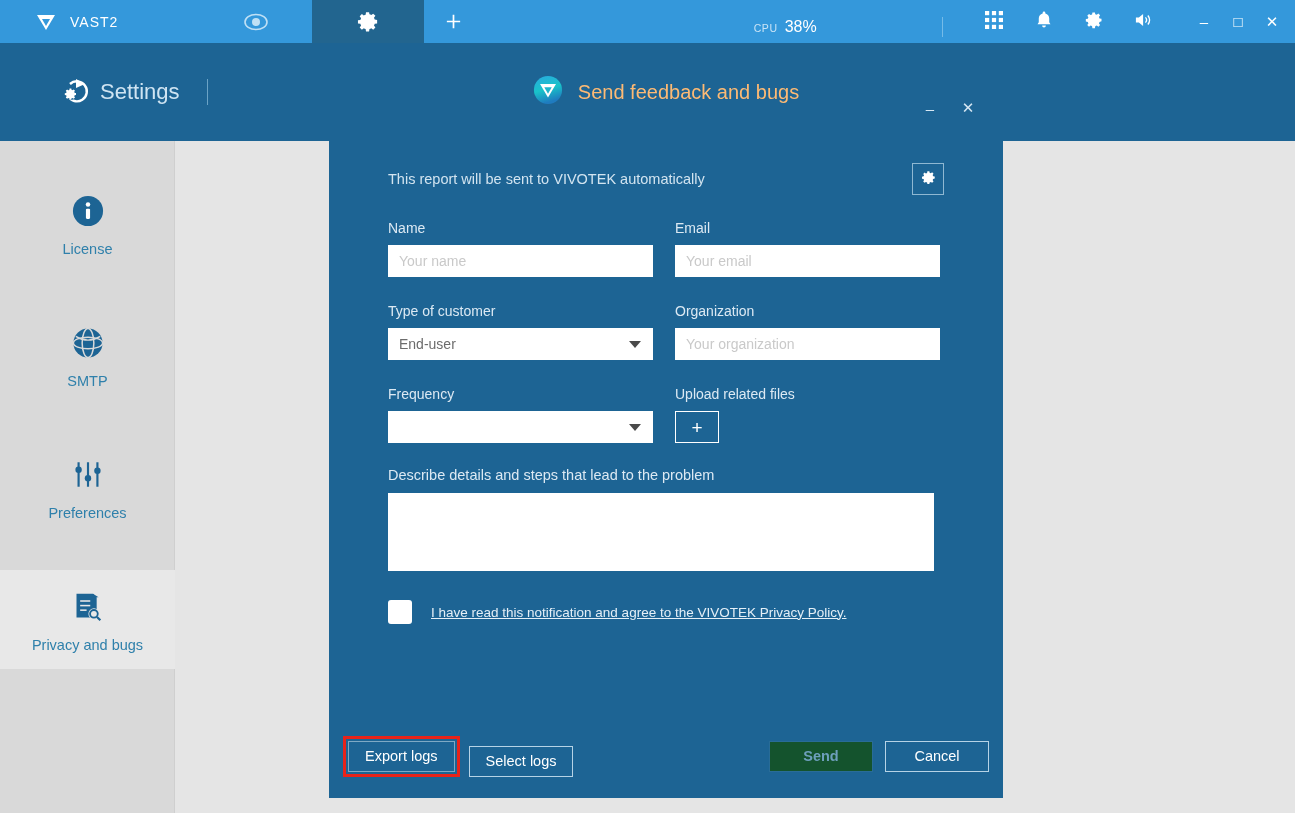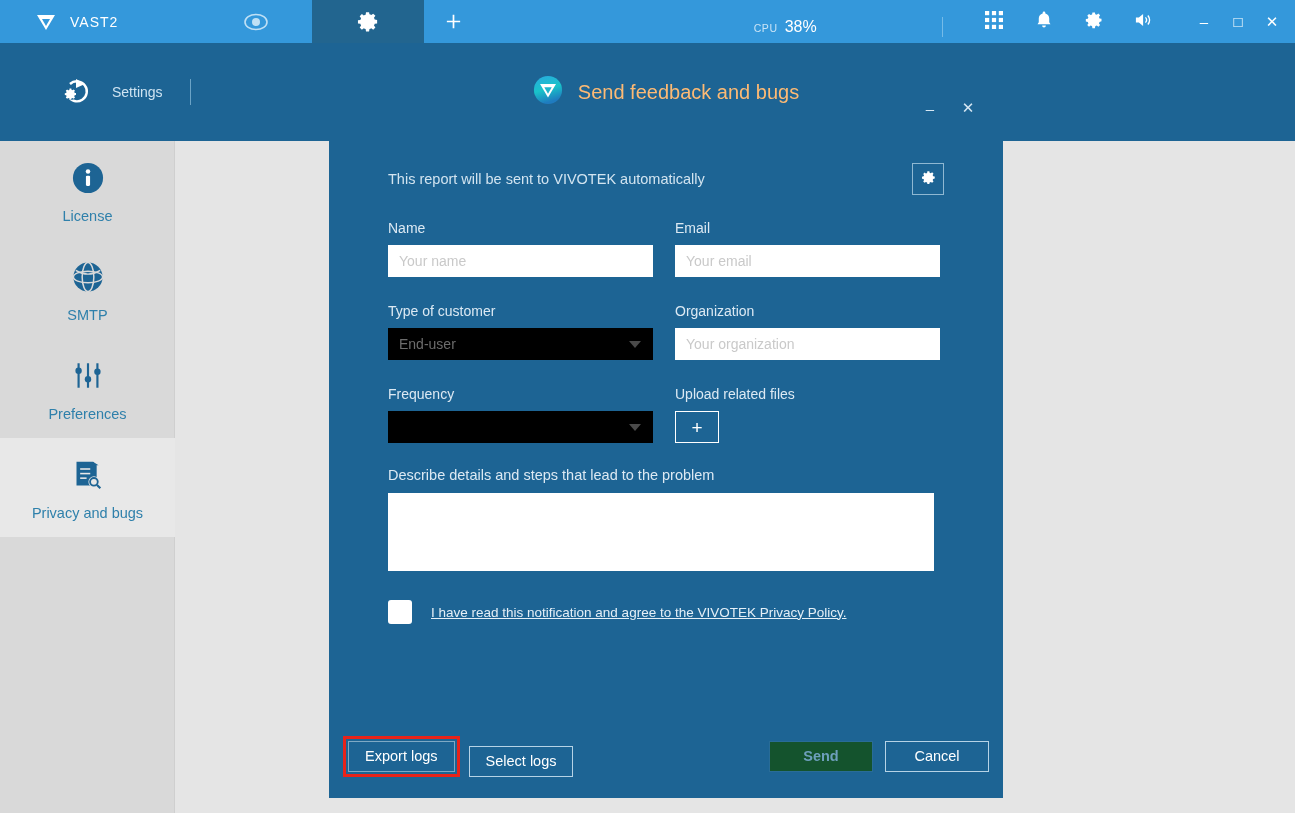--- a/index.html
+++ b/index.html
@@ -52,34 +52,34 @@
 
   
   #settings-header {
     position: absolute; top: 43px; left: 0; width: 1295px; height: 98px;
     background: #1d6494;
   }
   #settings-title-wrap {
     display: flex; align-items: center; height: 98px; padding-left: 62px;
   }
   #settings-title {
-    color: #cfe4f2; font-size: 14px; margin-left: 20px; font-weight: normal;
+    color: #cfe4f2; font-size: 22px; margin-left: 8px; font-weight: normal;
   }
   #settings-sep {
     width: 1px; height: 26px; background: #6ba3c6; margin-left: 27px;
   }
 
   
   #sidebar {
     position: absolute; top: 141px; left: 0; width: 175px; height: 672px;
     background: #d9d9d9; border-right: 1px solid #cfcfcf;
   }
   .side-item {
     width: 175px; height: 99px; display: flex; flex-direction: column;
-    align-items: center; justify-content: center; cursor: pointer;
+    align-items: center; justify-content: center; cursor: pointer; margin-top: 33px;
   }
   .side-item.active { background: #e8e8e8; }
   .side-icon { height: 40px; display: flex; align-items: center; justify-content: center; }
   .side-label {
     margin-top: 10px; color: #2f80ab; font-size: 14.5px;
   }
 
   
   #content {
     position: absolute; top: 141px; left: 175px; width: 1120px; height: 672px;
@@ -123,21 +123,21 @@
   .field-label {
     color: #dce9f3; font-size: 14px; margin-bottom: 9px; display: block;
   }
   .text-input {
     width: 265px; height: 32px; background: #ffffff; border: none;
     padding: 0 11px; font-size: 14px; color: #555555;
     font-family: "Liberation Sans", sans-serif;
   }
   .text-input::placeholder { color: #c9c9c9; }
   .select-box {
-    width: 265px; height: 32px; background: #000000; border: none;
+    width: 265px; height: 32px; background: #ffffff; border: none;
     padding: 0 11px; font-size: 14px; color: #6c6c6c;
     display: flex; align-items: center; position: relative; cursor: pointer;
   }
   .select-caret {
     position: absolute; right: 12px; width: 0; height: 0;
     border-left: 6px solid transparent; border-right: 6px solid transparent;
     border-top: 7px solid #4a4a4a;
   }
   #upload-btn {
     width: 44px; height: 32px; border: 1px solid #ffffff; background: transparent;

